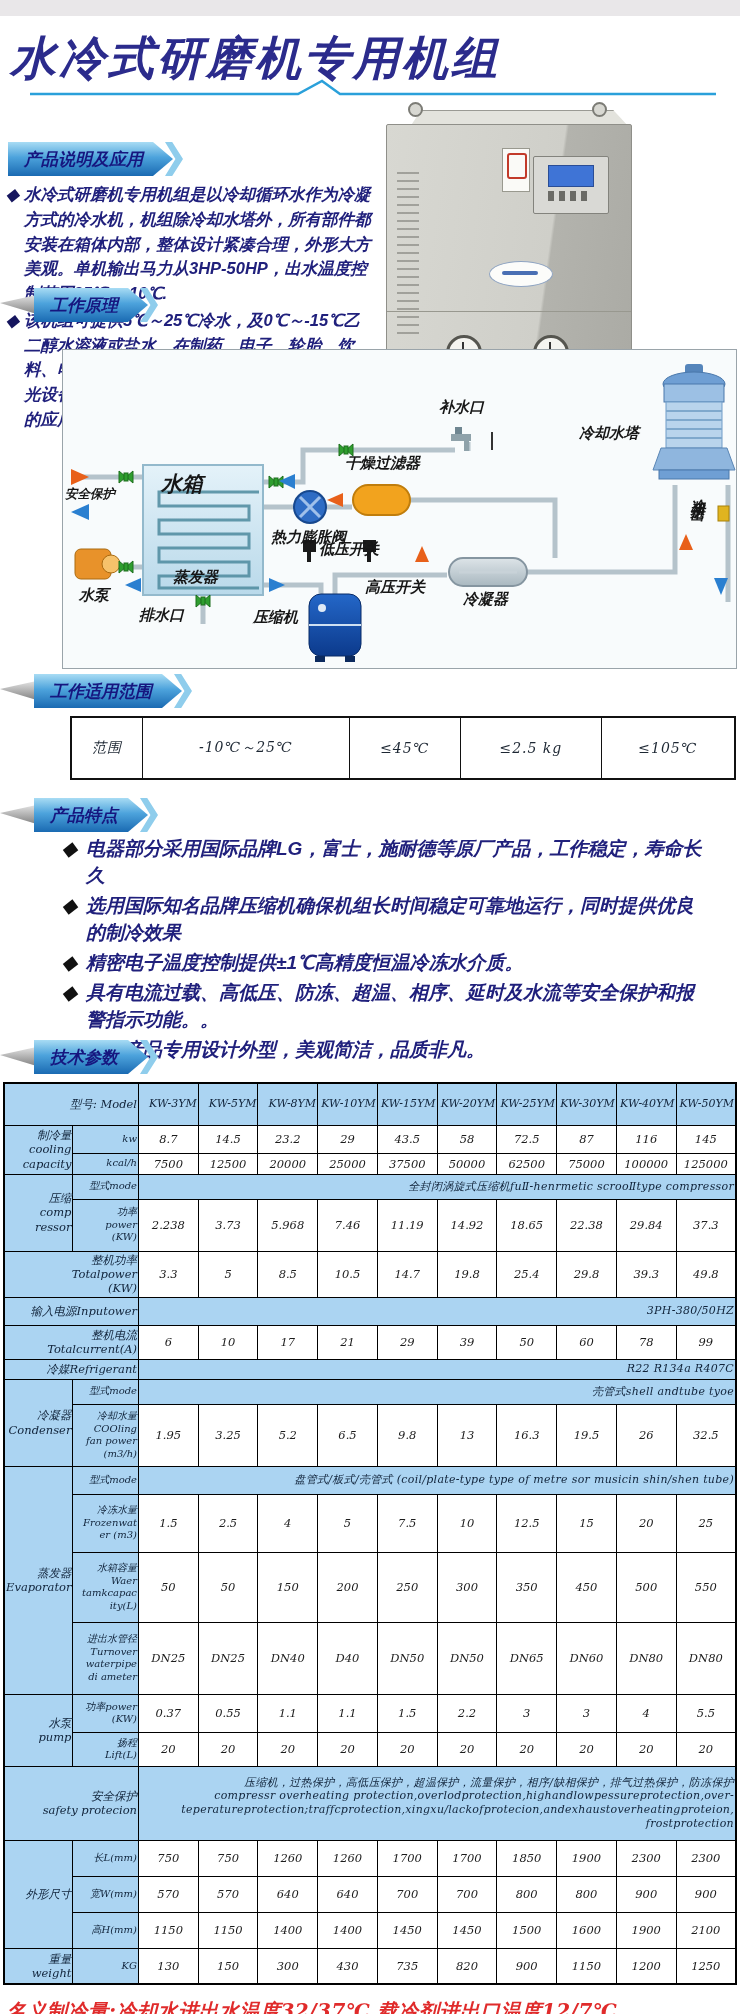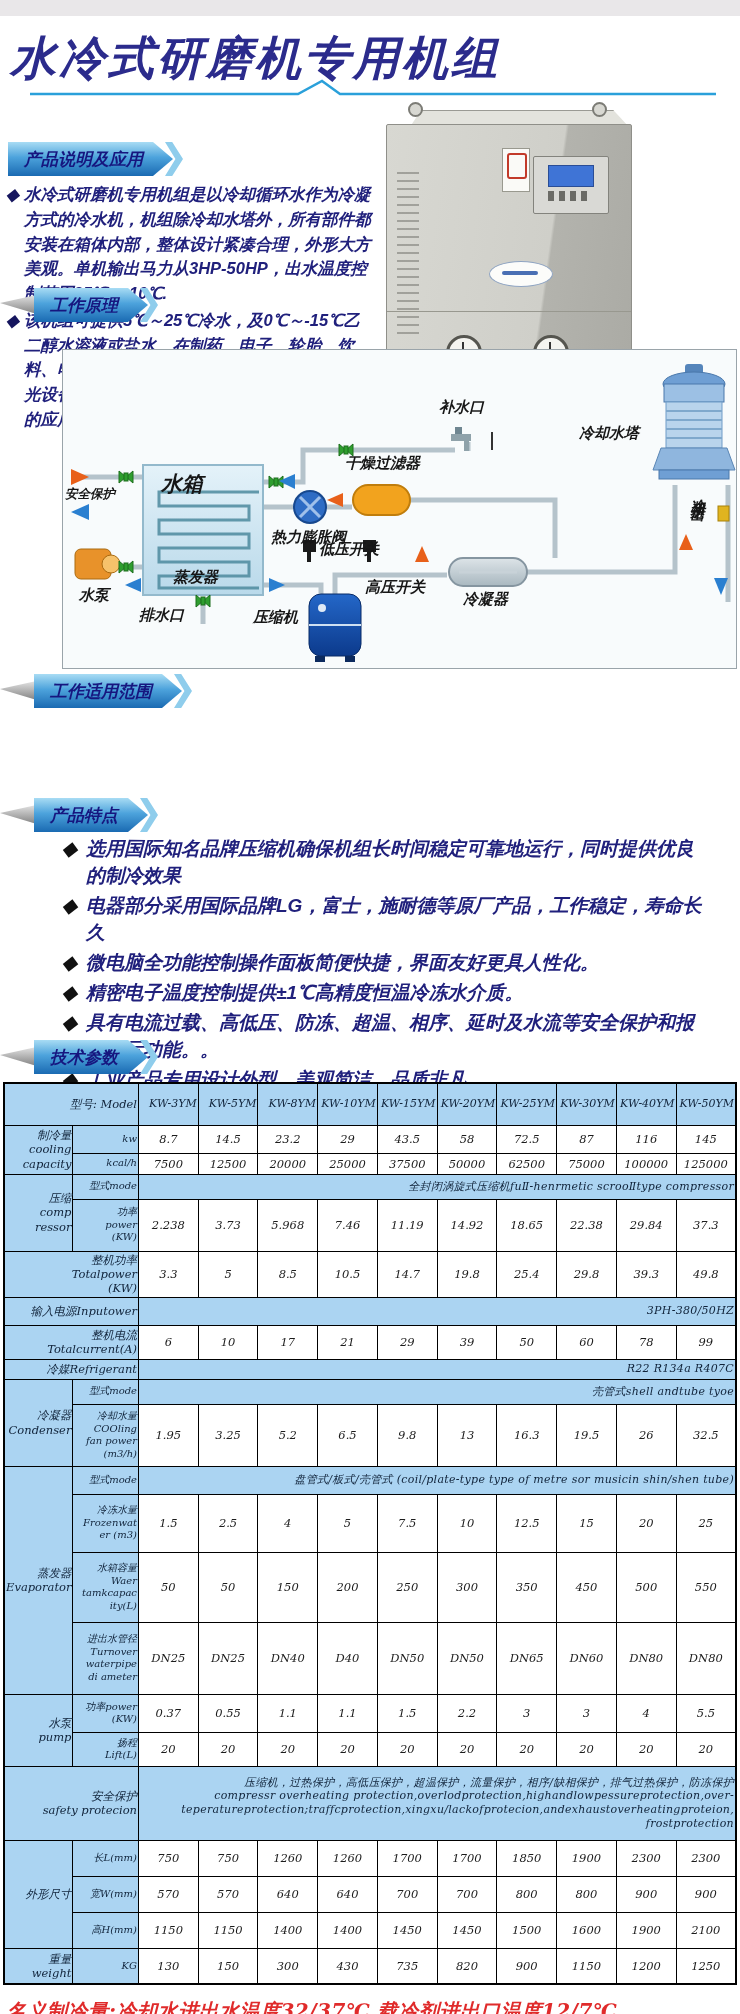--- a/index.html
+++ b/index.html
@@ -283,33 +283,39 @@
   </div>
 
   <div class="ribbon" style="left:0;top:658px;">
     <div class="cone"></div>
     <div class="body">工作适用范围</div>
     <div class="chev"></div>
   </div>
 
   <table class="range-table">
     <tbody>
+    <tr>
+      <td>范围</td>
+      <td>-10℃～25℃</td>
+      <td>≤45℃</td>
+      <td>≤2.5 kg</td>
+      <td>≤105℃</td>
+    </tr>
   </tbody>
     </table>
 
   <div class="ribbon" style="left:0;top:782px;">
     <div class="cone"></div>
     <div class="body">产品特点</div>
     <div class="chev"></div>
   </div>
 
   <div class="features">
+    <p class="bullet">电器部分采用国际品牌LG，富士，施耐德等原厂产品，工作稳定，寿命长久</p>
     <p class="bullet">选用国际知名品牌压缩机确保机组长时间稳定可靠地运行，同时提供优良的制冷效果</p>
-    <p class="bullet">电器部分采用国际品牌LG，富士，施耐德等原厂产品，工作稳定，寿命长久</p>
-    <p class="bullet">微电脑全功能控制操作面板简便快捷，界面友好更具人性化。</p>
     <p class="bullet">精密电子温度控制提供±1℃高精度恒温冷冻水介质。</p>
     <p class="bullet">具有电流过载、高低压、防冻、超温、相序、延时及水流等安全保护和报警指示功能。。</p>
     <p class="bullet">工业产品专用设计外型，美观简洁，品质非凡。</p>
   </div>
 
   <div class="ribbon" style="left:0;top:1024px;">
     <div class="cone"></div>
     <div class="body">技术参数</div>
     <div class="chev"></div>
   </div>

